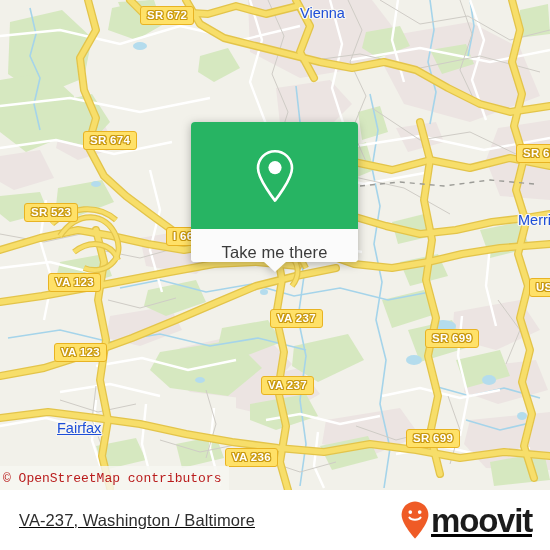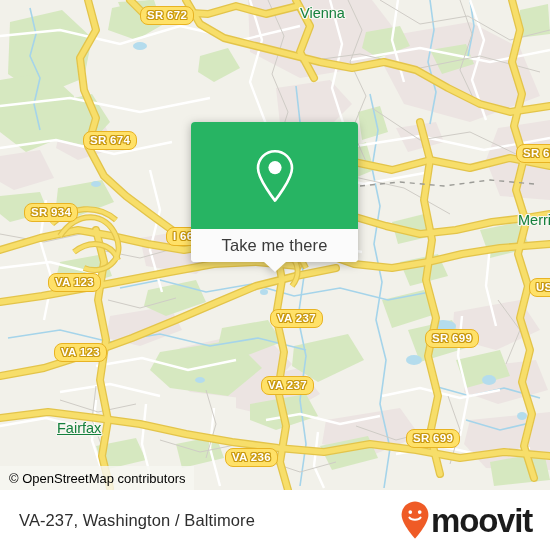--- a/index.html
+++ b/index.html
@@ -23,41 +23,41 @@
     background: #f2f1ea;
     overflow: hidden;
   }
   #map-svg { position: absolute; left: 0; top: 0; }
 
   
   .shield {
     position: absolute;
     background: #ffe168;
     border: 1.6px solid #e8b323;
-    border-radius: 8px;
+    border-radius: 3px;
     color: #ffffff;
     font-size: 11.5px;
     font-weight: bold;
     line-height: 15px;
     height: 19px;
     padding: 0 6px;
     white-space: nowrap;
     letter-spacing: 0.3px;
     text-shadow:
        1px 0 0 #c9990f, -1px 0 0 #c9990f,
        0 1px 0 #c9990f, 0 -1px 0 #c9990f,
        1px 1px 0 #c9990f, -1px -1px 0 #c9990f,
        1px -1px 0 #c9990f, -1px 1px 0 #c9990f;
     display: flex; align-items: center;
   }
 
   
   .place {
     position: absolute;
-    color: #15803d;
+    color: #1d4ed8;
     font-size: 14.5px;
     white-space: nowrap;
     text-shadow:
       1.4px 0 0 #f7f6f1, -1.4px 0 0 #f7f6f1,
       0 1.4px 0 #f7f6f1, 0 -1.4px 0 #f7f6f1,
       1px 1px 0 #f7f6f1, -1px -1px 0 #f7f6f1,
       1px -1px 0 #f7f6f1, -1px 1px 0 #f7f6f1;
   }
 
   
@@ -79,21 +79,21 @@
     height: 107px;
     background: #27b463;
     display: flex;
     align-items: center;
     justify-content: center;
   }
   #callout-foot {
     height: 33px;
     background: #fbfbfb;
     display: flex;
-    align-items: center;
+    align-items: flex-end;
     justify-content: center;
   }
   #callout-label {
     color: #3b3b3b;
     font-size: 16.5px;
     letter-spacing: 0.1px;
   }
   #callout-tail {
     position: absolute;
     left: 72px; top: 139px;
@@ -104,36 +104,38 @@
   }
 
   
   #attribution {
     position: absolute;
     left: 0; top: 466px;
     height: 24px;
     background: rgba(247,246,241,0.82);
     display: flex;
     align-items: center;
-    padding: 0 8px 0 9px;
-    color: #000000;
+    padding: 0 8px 0 3px;
+    color: #b91c1c;
     font-size: 13px;
+    font-family: Liberation Mono, monospace;
   }
 
   
   #footer {
     position: absolute;
     left: 0; top: 490px;
     width: 550px; height: 60px;
     background: #ffffff;
     display: flex;
     align-items: center;
     justify-content: space-between;
     padding: 0 18px 0 19px;
     overflow: hidden;
+    text-decoration: underline;
   }
   #footer-title {
     color: #2e2e2e;
     font-size: 16.5px;
     letter-spacing: 0.1px;
     z-index: 2;
   }
   #brand {
     display: flex;
     align-items: center;
@@ -337,21 +339,21 @@
         </g>
 
         <g stroke="#9b9b96" fill="none" stroke-width="1.4" stroke-dasharray="5 5">
           <path d="M360,186 L400,182 L444,186 L490,180 L534,184"></path>
         </g>
       </g>
     </svg>
 
     <div class="shield" style="left:140px; top:6px;">SR 672</div>
     <div class="shield" style="left:83px;  top:119px;margin-top:12px;">SR 674</div>
-    <div class="shield" style="left:24px;  top:203px;">SR 934</div>
+    <div class="shield" style="left:24px;  top:203px;">SR 523</div>
     <div class="shield" style="left:166px; top:227px;">I 66</div>
     <div class="shield" style="left:48px;  top:273px;">VA 123</div>
     <div class="shield" style="left:54px;  top:343px;">VA 123</div>
     <div class="shield" style="left:270px; top:309px;">VA 237</div>
     <div class="shield" style="left:261px; top:376px;">VA 237</div>
     <div class="shield" style="left:177px; top:448px;margin-left:48px;">VA 236</div>
     <div class="shield" style="left:516px; top:144px;">SR 65</div>
     <div class="shield" style="left:529px; top:278px;">US</div>
     <div class="shield" style="left:425px; top:329px;">SR 699</div>
     <div class="shield" style="left:406px; top:429px;">SR 699</div>

